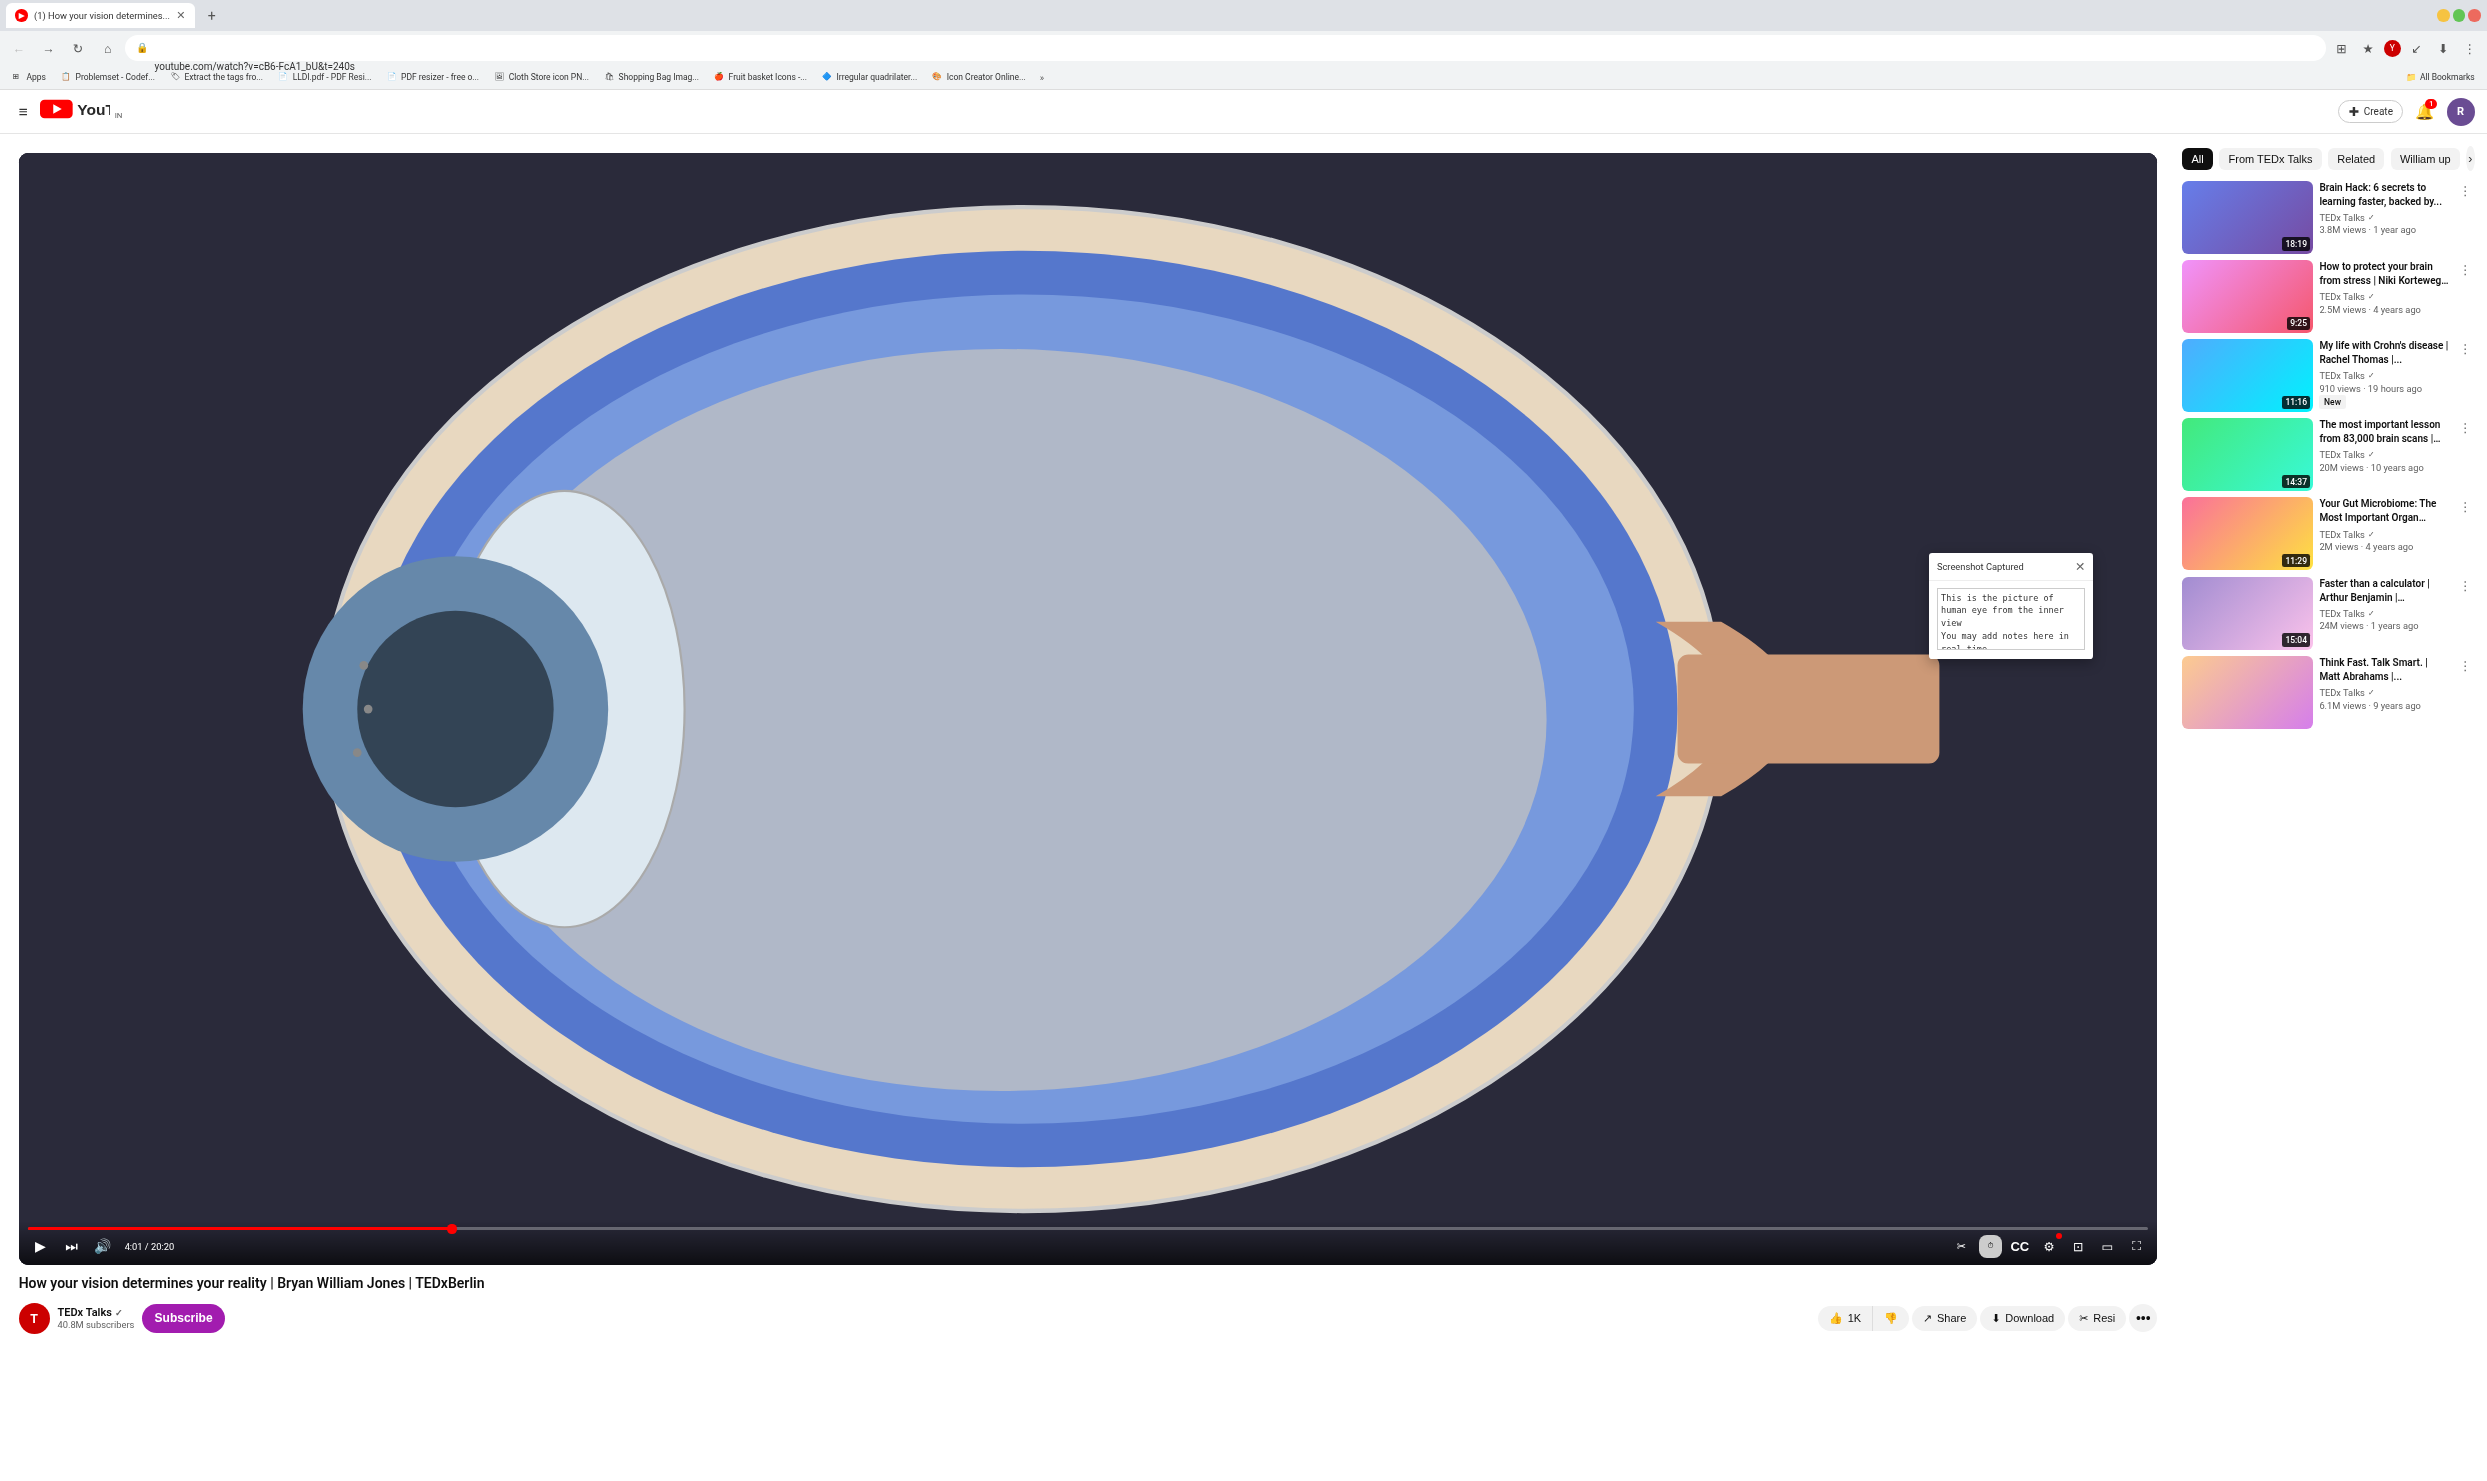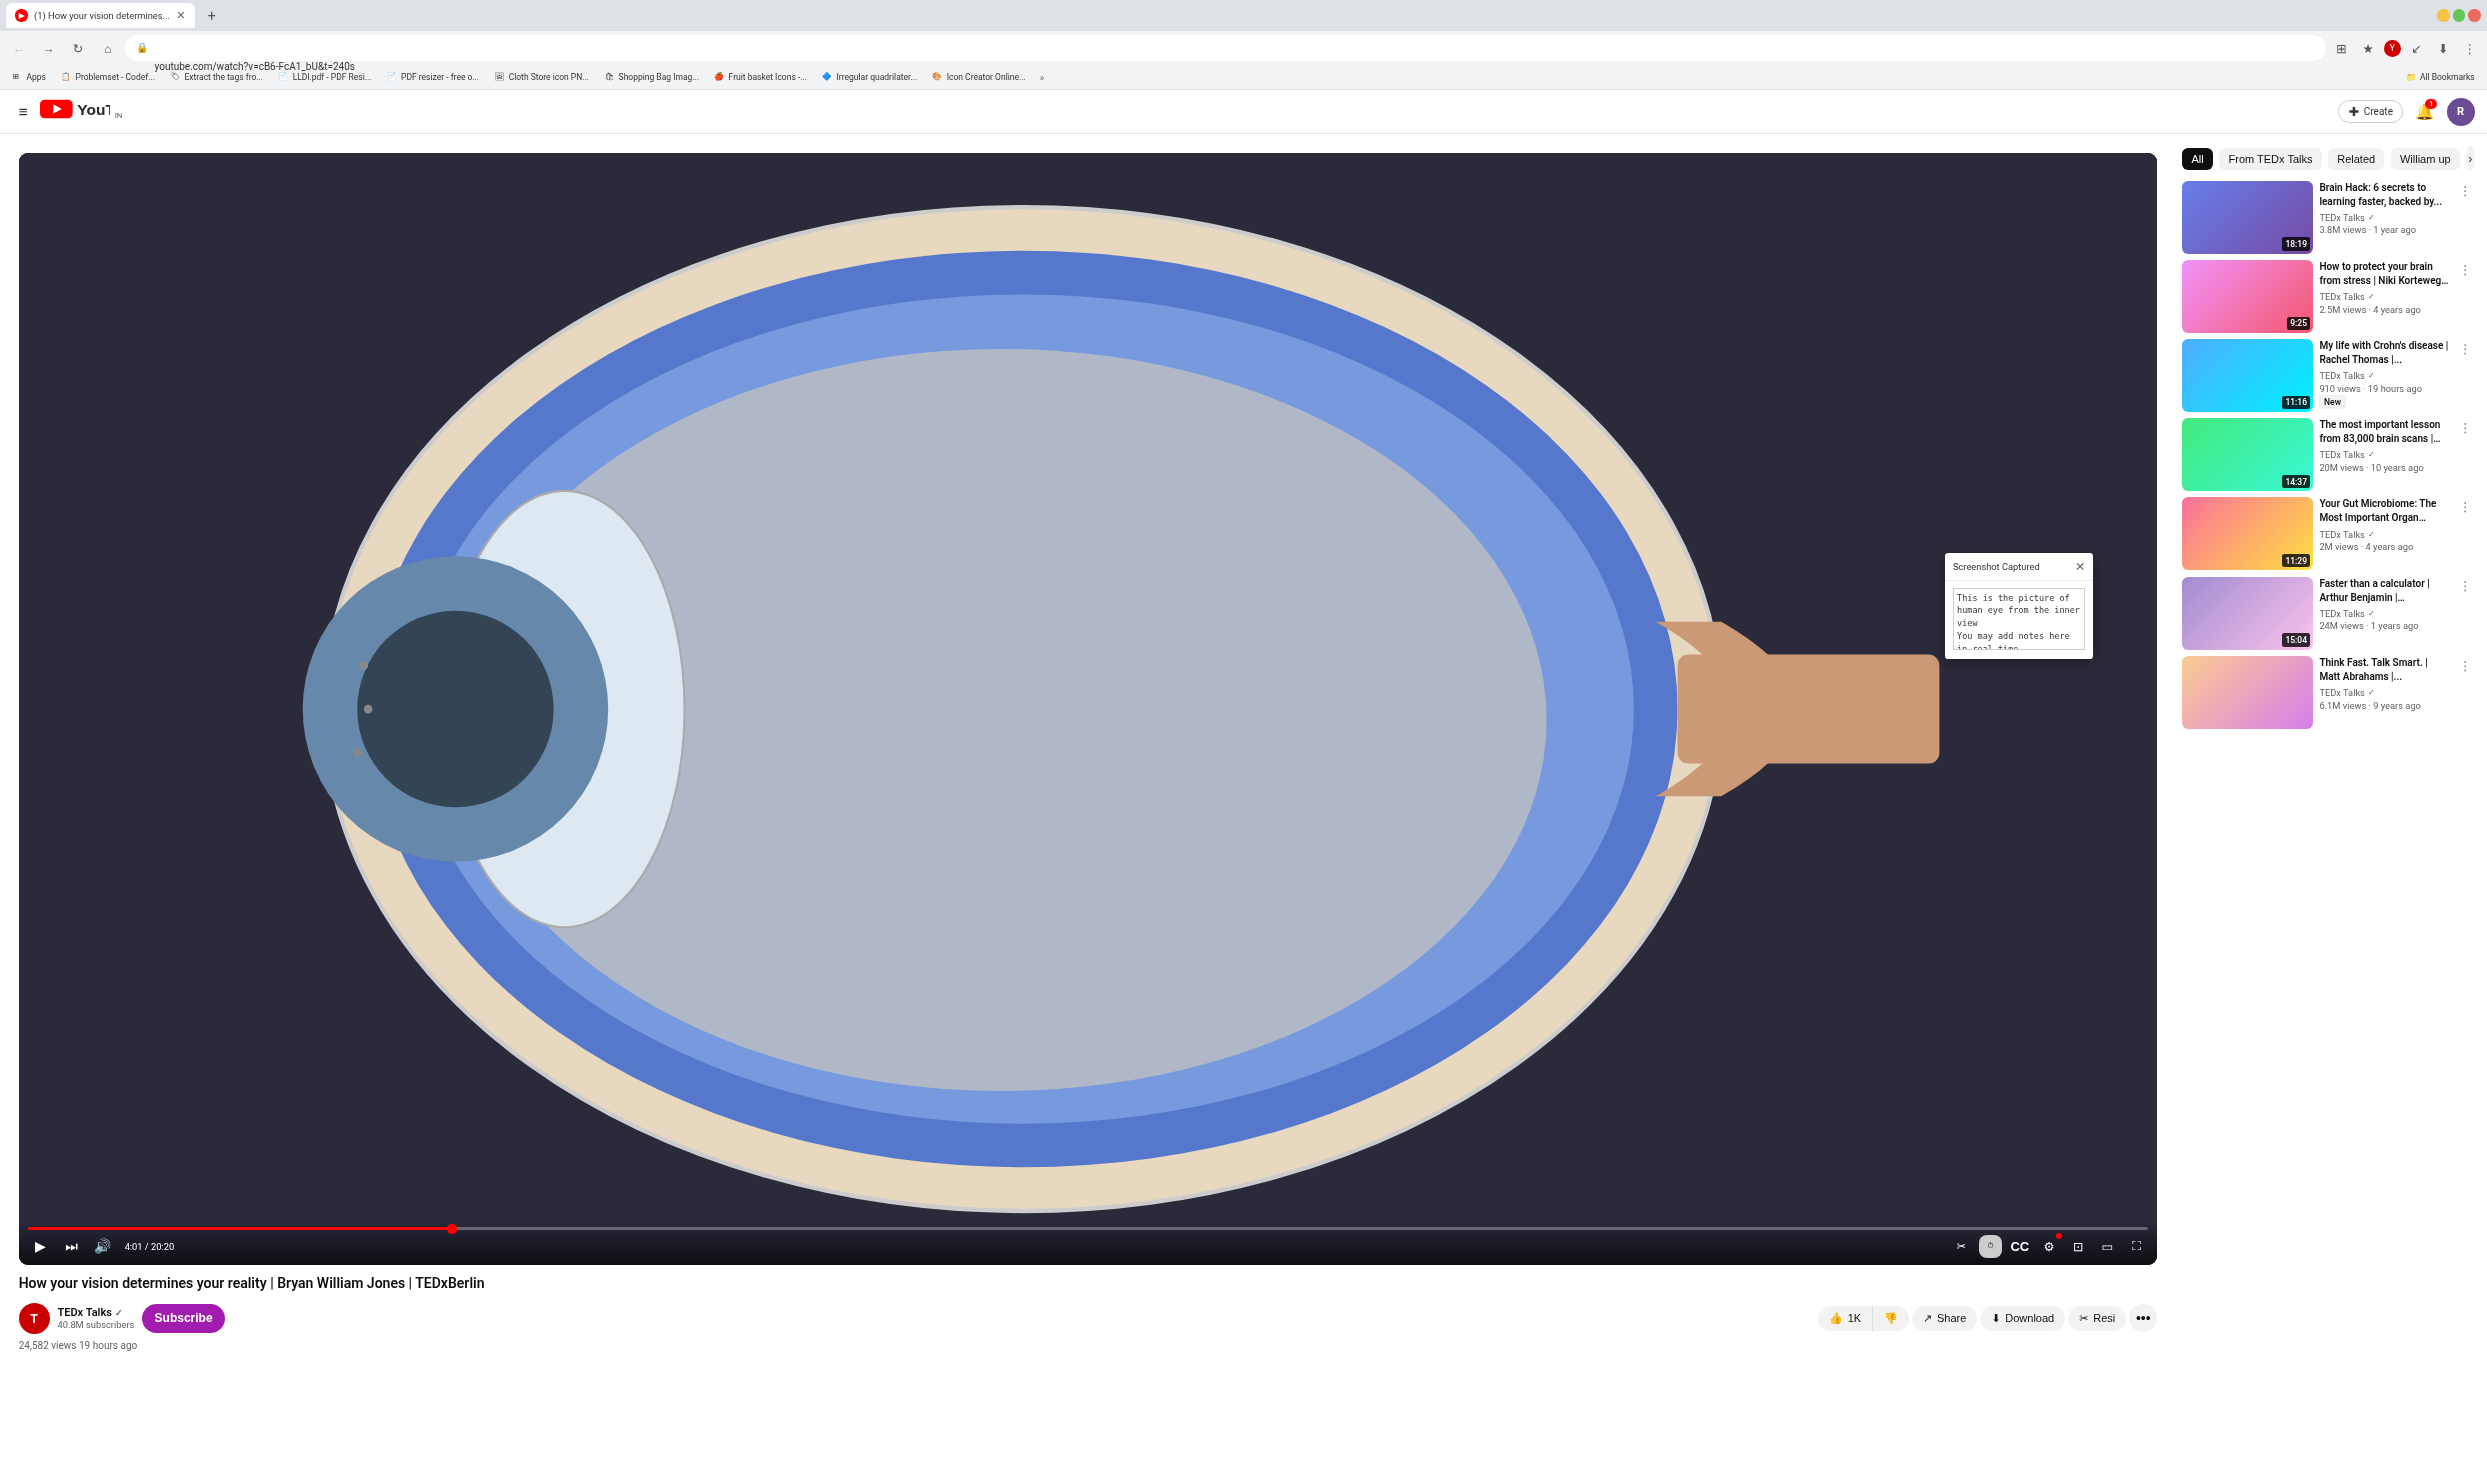--- a/index.html
+++ b/index.html
@@ -53,21 +53,21 @@
 
     
     .yt-video-section { flex: 1; padding: 18.7px 18.7px 0 18.7px; min-width: 0; }
 
     
     .video-player-container { position: relative; width: 100%; background: #000; border-radius: 9.3px; overflow: hidden; }
     .video-player { position: relative; width: 100%; padding-top: 52%; background: #1a1a2e; }
     .eye-diagram { position: absolute; top: 0; left: 0; width: 100%; height: 100%; }
 
     
-    .screenshot-popup { position: absolute; top: 36%; right: 3%; background: #fff; border-radius: 3.1px; box-shadow: 0 3.1px 12.4px rgba(0,0,0,0.3); width: 148px; z-index: 10; }
+    .screenshot-popup { position: absolute; top: 36%; right: 3%; background: #fff; border-radius: 3.1px; box-shadow: 0 3.1px 12.4px rgba(0,0,0,0.3); width: 164px; z-index: 10; }
     .screenshot-popup-header { display: flex; align-items: center; justify-content: space-between; padding: 6.2px 7.8px; border-bottom: 0.8px solid #eee; font-size: 9.3px; color: #333; }
     .screenshot-popup-close { cursor: pointer; color: #666; font-size: 12.4px; }
     .screenshot-popup-body { padding: 6.2px 7.8px; }
     .screenshot-popup-textarea { width: 100%; border: 0.8px solid #ccc; font-size: 8.5px; line-height: 1.5; color: #333; resize: none; height: 62px; font-family: monospace; padding: 3.1px; outline: none; }
 
     
     .video-controls { position: absolute; bottom: 0; left: 0; right: 0; padding: 6.2px 9.3px; background: linear-gradient(transparent, rgba(0,0,0,0.7)); display: flex; flex-direction: column; gap: 3.1px; }
     .progress-bar-container { width: 100%; height: 3.1px; background: rgba(255,255,255,0.3); border-radius: 1.6px; cursor: pointer; position: relative; }
     .progress-bar-fill { height: 100%; background: #f00; border-radius: 1.6px; position: relative; }
     .progress-bar-fill::after { content: ''; position: absolute; right: -4.7px; top: -3.1px; width: 9.3px; height: 9.3px; background: #f00; border-radius: 50%; }
@@ -347,25 +347,20 @@
             <span>Download</span>
           </button>
           <button class="action-btn-pill">
             <span>✂</span>
             <span>Resi</span>
           </button>
           <button class="action-more-btn">•••</button>
         </div>
       </div>
 
-      <div class="video-metadata">
-        <span>24,582 views</span>
-        <span> </span>
-        <span>19 hours ago</span>
-      </div>
     </div>
 
     <div class="yt-sidebar">
 
       <div class="sidebar-tabs">
         <button class="sidebar-tab active">All</button>
         <button class="sidebar-tab">From TEDx Talks</button>
         <button class="sidebar-tab">Related</button>
         <button class="sidebar-tab">William up</button>
         <button class="sidebar-chevron">›</button>

